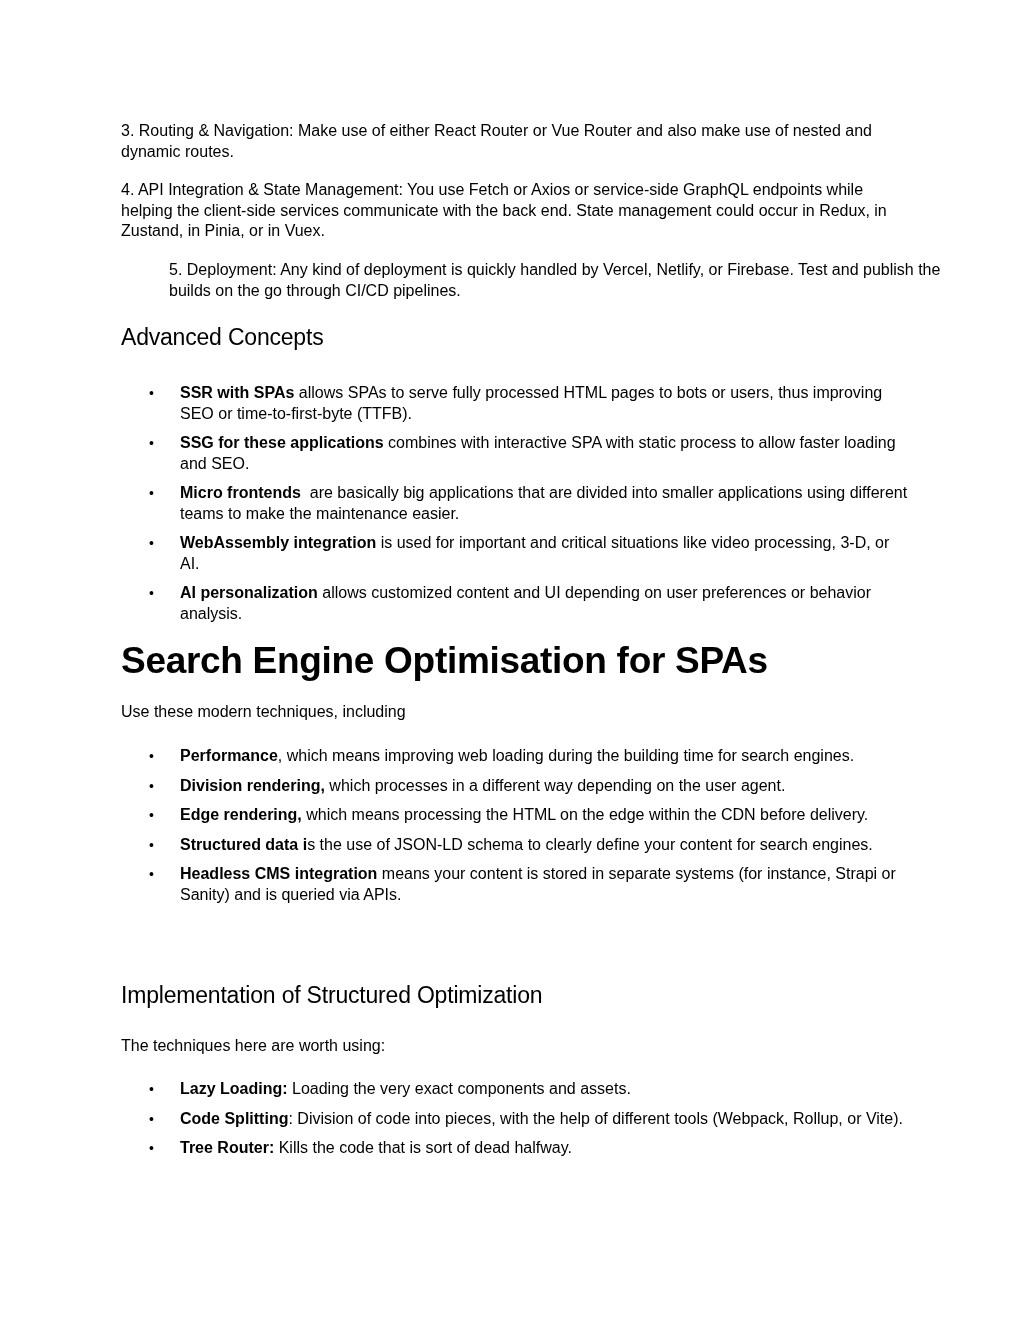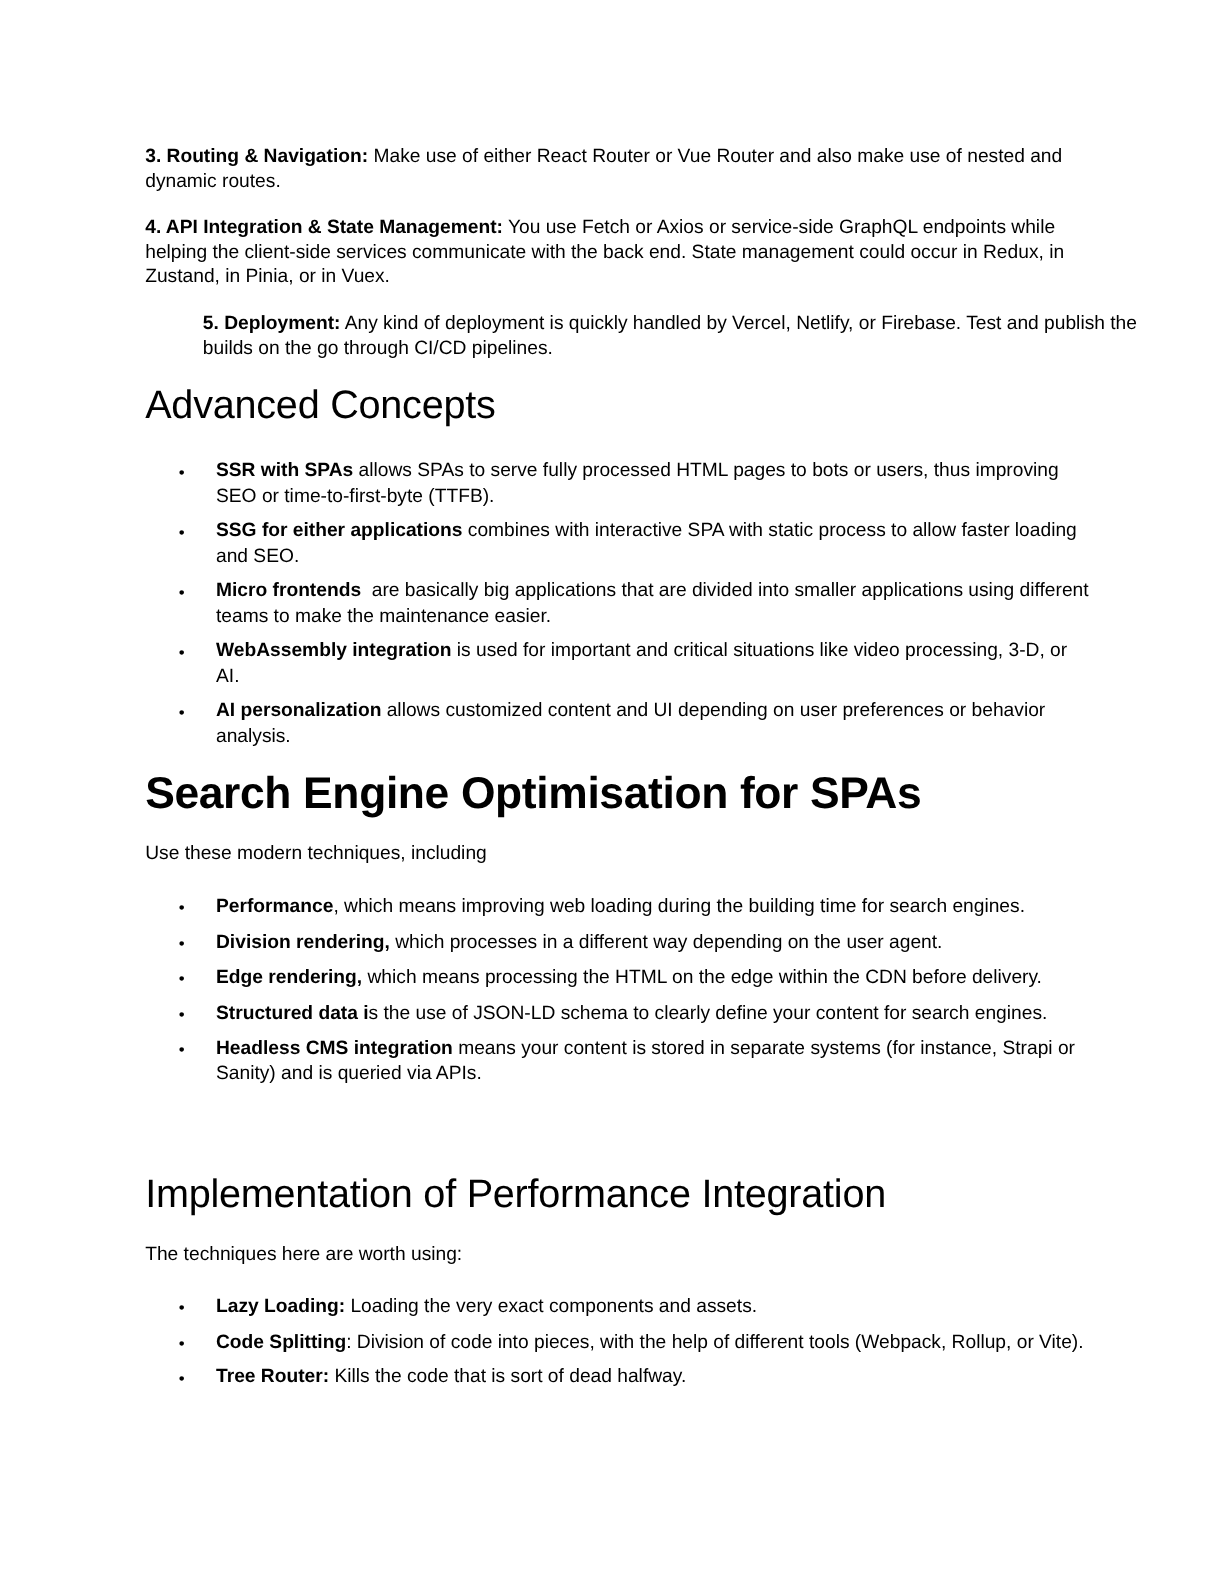--- a/index.html
+++ b/index.html
@@ -5,24 +5,24 @@
     html, body { margin: 0; padding: 0; background: #ffffff; }
     body {
       width: 1024px; height: 1325px; position: relative; overflow: hidden;
       font-family: "Liberation Sans", sans-serif; color: #000000;
     }
     .page { position: absolute; left: 121px; top: 0; width: 790px; }
     .para {
       position: absolute; left: 0; width: 785px;
       font-size: 16px; line-height: 20.5px; margin: 0;
     }
-    .para b { font-weight: bold; }
+    .para b { font-weight: normal; }
     .h2 {
       position: absolute; left: 0; margin: 0;
-      font-size: 33px; font-weight: normal; line-height: 34px; letter-spacing: -0.2px;
+      font-size: 23px; font-weight: normal; line-height: 34px; letter-spacing: -0.2px;
     }
     .h1 {
       position: absolute; left: 0; margin: 0;
       font-size: 37px; font-weight: bold; line-height: 42px; letter-spacing: -0.3px;
     }
     .bullet-list { position: absolute; left: 0; margin: 0; padding: 0; list-style: none; width: 790px; }
     .bullet-item {
       position: relative; padding-left: 59px; font-size: 16px; line-height: 20.5px;
       width: 730px;
     }
@@ -35,37 +35,37 @@
 
 <div class="page">
 
   <p class="para" style="top:121px;"><b>3. Routing &amp; Navigation:</b><span> Make use of either React Router or Vue Router and also make use of nested and dynamic routes.</span></p>
   <p class="para" style="top:180px;"><b>4. API Integration &amp; State Management:</b><span> You use Fetch or Axios or service-side GraphQL endpoints while helping the client-side services communicate with the back end. State management could occur in Redux, in Zustand, in Pinia, or in Vuex.</span></p>
   <p class="para" style="top:260px;margin-left:48px;"><b>5. Deployment:</b><span> Any kind of deployment is quickly handled by Vercel, Netlify, or Firebase. Test and publish the builds on the go through CI/CD pipelines.</span></p>
 
   <h2 class="h2" style="top:320px;">Advanced Concepts</h2>
   <ul class="bullet-list" style="top:383px;">
     <li class="bullet-item" style="margin-bottom:9px;"><span class="dot">•</span><b>SSR with SPAs</b><span> allows SPAs to serve fully processed HTML pages to bots or users, thus improving SEO or time-to-first-byte (TTFB).</span></li>
-    <li class="bullet-item" style="margin-bottom:9px;"><span class="dot">•</span><b>SSG for either applications</b><span> combines with interactive SPA with static process to allow faster loading and SEO.</span></li>
+    <li class="bullet-item" style="margin-bottom:9px;"><span class="dot">•</span><b>SSG for these applications</b><span> combines with interactive SPA with static process to allow faster loading and SEO.</span></li>
     <li class="bullet-item" style="margin-bottom:9px;"><span class="dot">•</span><b>Micro frontends</b><span style="white-space:pre-wrap;">  are basically big applications that are divided into smaller applications using different teams to make the maintenance easier.</span></li>
     <li class="bullet-item" style="margin-bottom:9px;"><span class="dot">•</span><b>WebAssembly integration</b><span> is used for important and critical situations like video processing, 3-D, or AI.</span></li>
     <li class="bullet-item"><span class="dot">•</span><b>AI personalization</b><span> allows customized content and UI depending on user preferences or behavior analysis.</span></li>
   </ul>
 
   <h1 class="h1" style="top:640px;">Search Engine Optimisation for SPAs</h1>
   <p class="para" style="top:702px;">Use these modern techniques, including</p>
   <ul class="bullet-list" style="top:746px;">
     <li class="bullet-item" style="margin-bottom:9px;"><span class="dot">•</span><b>Performance</b><span>, which means improving web loading during the building time for search engines.</span></li>
     <li class="bullet-item" style="margin-bottom:9px;"><span class="dot">•</span><b>Division rendering,</b><span> which processes in a different way depending on the user agent.</span></li>
     <li class="bullet-item" style="margin-bottom:9px;"><span class="dot">•</span><b>Edge rendering,</b><span> which means processing the HTML on the edge within the CDN before delivery.</span></li>
     <li class="bullet-item" style="margin-bottom:9px;"><span class="dot">•</span><b>Structured data i</b><span>s the use of JSON-LD schema to clearly define your content for search engines.</span></li>
     <li class="bullet-item"><span class="dot">•</span><b>Headless CMS integration</b><span> means your content is stored in separate systems (for instance, Strapi or Sanity) and is queried via APIs.</span></li>
   </ul>
 
-  <h2 class="h2" style="top:978px;">Implementation of Performance Integration</h2>
+  <h2 class="h2" style="top:978px;">Implementation of Structured Optimization</h2>
   <p class="para" style="top:1036px;">The techniques here are worth using:</p>
   <ul class="bullet-list" style="top:1079px;">
     <li class="bullet-item" style="margin-bottom:9px;"><span class="dot">•</span><b>Lazy Loading:</b><span> Loading the very exact components and assets.</span></li>
     <li class="bullet-item" style="margin-bottom:9px;"><span class="dot">•</span><b>Code Splitting</b><span>: Division of code into pieces, with the help of different tools (Webpack, Rollup, or Vite).</span></li>
     <li class="bullet-item"><span class="dot">•</span><b>Tree Router:</b><span> Kills the code that is sort of dead halfway.</span></li>
   </ul>
 
 </div>
 
 </body></html>

